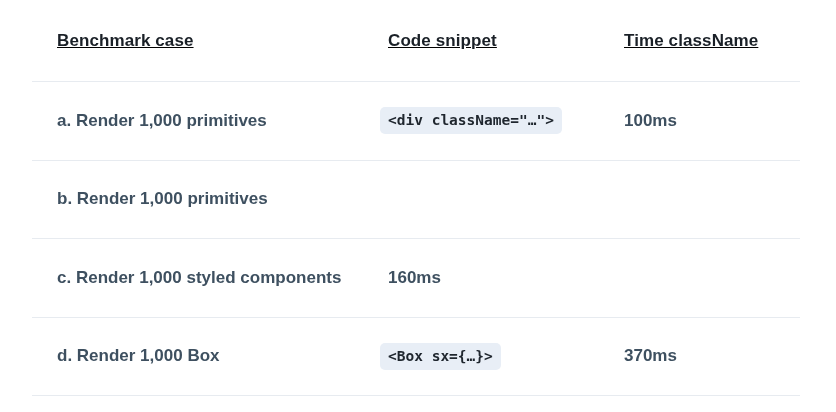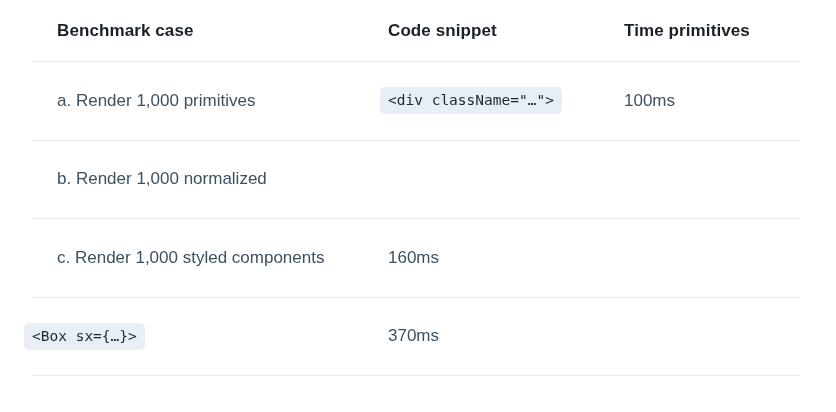--- a/index.html
+++ b/index.html
@@ -21,34 +21,35 @@
     width: 768px;
   }
   .thead, .trow {
     display: grid;
     grid-template-columns: 356px 236px 1fr;
     align-items: center;
     box-sizing: border-box;
     border-bottom: 1px solid #E7EBF0;
   }
   .thead {
-    height: 62px;
+    height: 82px;
+    text-decoration: underline;
   }
   .trow {
     height: 78.5px;
   }
   .th {
     font-size: 17px;
     font-weight: 700;
     color: #1A2027;
     letter-spacing: 0.1px;
   }
   .td {
     font-size: 17px;
-    font-weight: 400;
+    font-weight: 700;
     color: #3E5060;
   }
   .col-case {
     padding-left: 25px;
   }
   .code-chip {
     display: inline-block;
     margin-left: -8px;
     padding: 4px 8px 5px 8px;
     background: #E8EEF6;
@@ -61,36 +62,37 @@
   }
 </style>
 </head>
 <body>
 
 <div class="benchmark-table">
 
   <div class="thead">
     <div class="th col-case">Benchmark case</div>
     <div class="th">Code snippet</div>
-    <div class="th">Time primitives</div>
+    <div class="th">Time className</div>
   </div>
 
   <div class="trow">
     <div class="td col-case">a. Render 1,000 primitives</div>
     <div class="td"><span class="code-chip">&lt;div className="…"&gt;</span></div>
     <div class="td">100ms</div>
   </div>
 
   <div class="trow">
-    <div class="td col-case">b. Render 1,000 normalized</div>
+    <div class="td col-case">b. Render 1,000 primitives</div>
   </div>
 
   <div class="trow">
     <div class="td col-case">c. Render 1,000 styled components</div>
     <div class="td">160ms</div>
   </div>
 
   <div class="trow">
+    <div class="td col-case">d. Render 1,000 Box</div>
     <div class="td"><span class="code-chip">&lt;Box sx={…}&gt;</span></div>
     <div class="td">370ms</div>
   </div>
 
 </div>
 
 </body></html>

